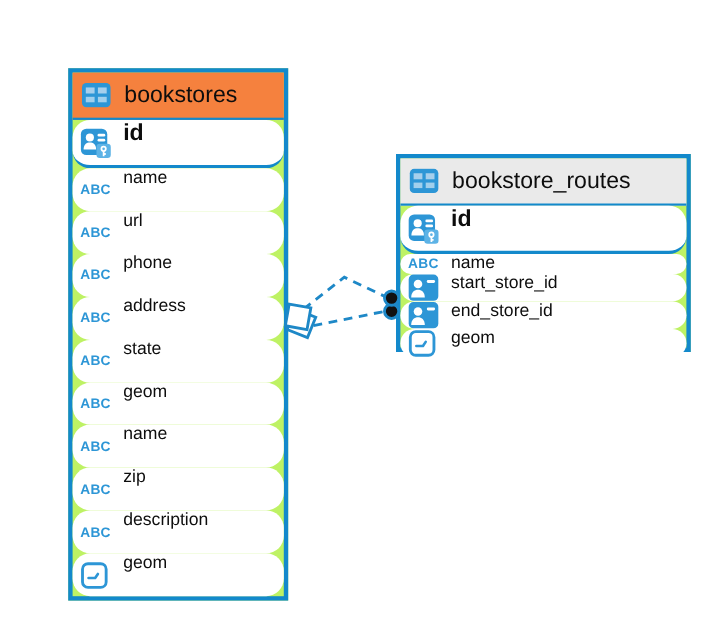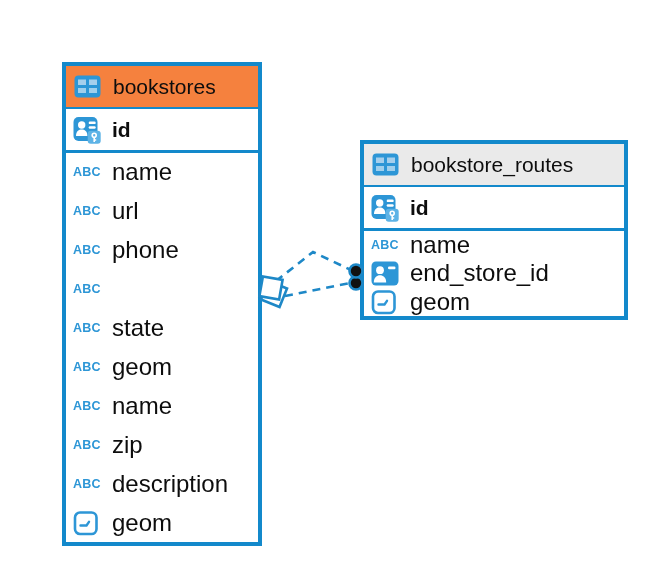--- a/index.html
+++ b/index.html
@@ -35,39 +35,39 @@
     box-sizing: border-box;
   }
   .table-title {
     font-size: 21px;
     color: #0d0d0d;
     white-space: nowrap;
   }
 
   .row {
     display: flex;
-    align-items: center;
     padding-left: 7px;
     gap: 8px;
     box-sizing: border-box;
     background: #ffffff;
+    border-radius: 16px;
   }
   .key-row {
     flex: none;
     height: 44px;
     border-bottom: 3px solid #1389cb;
   }
   .cols-section {
     flex: 1;
     display: flex;
     flex-direction: column;
   }
   .cols-section .row { flex: 1; }
 
-  .label { font-size: 24px; white-space: nowrap; }
+  .label { font-size: 16px; white-space: nowrap; }
   .label.bold { font-weight: 700; font-size: 21px; }
 
   .icon {
     flex: none;
     width: 31px;
     display: flex;
     align-items: center;
     justify-content: flex-start;
   }
   .icon svg { display: block; }
@@ -130,20 +130,21 @@
       <div class="row">
         <span class="icon abc">ABC</span>
         <span class="label">url</span>
       </div>
       <div class="row">
         <span class="icon abc">ABC</span>
         <span class="label">phone</span>
       </div>
       <div class="row">
         <span class="icon abc">ABC</span>
+        <span class="label">address</span>
       </div>
       <div class="row">
         <span class="icon abc">ABC</span>
         <span class="label">state</span>
       </div>
       <div class="row">
         <span class="icon abc">ABC</span>
         <span class="label">geom</span>
       </div>
       <div class="row">
@@ -207,20 +208,31 @@
       </div>
       <div class="row">
         <span class="icon">
           <svg width="28" height="25" viewBox="0 0 28 25">
             <rect x="0.5" y="0.5" width="27" height="24" rx="4.5" fill="#2d96d6"></rect>
             <circle cx="9" cy="9.2" r="3.9" fill="#ffffff"></circle>
             <path d="M2.8 21.5 C2.8 16.3 5.9 14.3 9 14.3 C12.1 14.3 15.2 16.3 15.2 21.5 Z" fill="#ffffff"></path>
             <rect x="17" y="5.6" width="7.5" height="2.6" rx="1.2" fill="#ffffff"></rect>
           </svg>
         </span>
+        <span class="label">start_store_id</span>
+      </div>
+      <div class="row">
+        <span class="icon">
+          <svg width="28" height="25" viewBox="0 0 28 25">
+            <rect x="0.5" y="0.5" width="27" height="24" rx="4.5" fill="#2d96d6"></rect>
+            <circle cx="9" cy="9.2" r="3.9" fill="#ffffff"></circle>
+            <path d="M2.8 21.5 C2.8 16.3 5.9 14.3 9 14.3 C12.1 14.3 15.2 16.3 15.2 21.5 Z" fill="#ffffff"></path>
+            <rect x="17" y="5.6" width="7.5" height="2.6" rx="1.2" fill="#ffffff"></rect>
+          </svg>
+        </span>
         <span class="label">end_store_id</span>
       </div>
       <div class="row">
         <span class="icon">
           <svg width="26" height="26" viewBox="0 0 26 26">
             <rect x="2" y="2.5" width="21.5" height="21.5" rx="5" fill="#ffffff" stroke="#2d96d6" stroke-width="2.6"></rect>
             <path d="M7.5 15.5 L13.5 15.5 L16 11.8" fill="none" stroke="#2d96d6" stroke-width="2.4" stroke-linecap="round" stroke-linejoin="round"></path>
           </svg>
         </span>
         <span class="label">geom</span>

